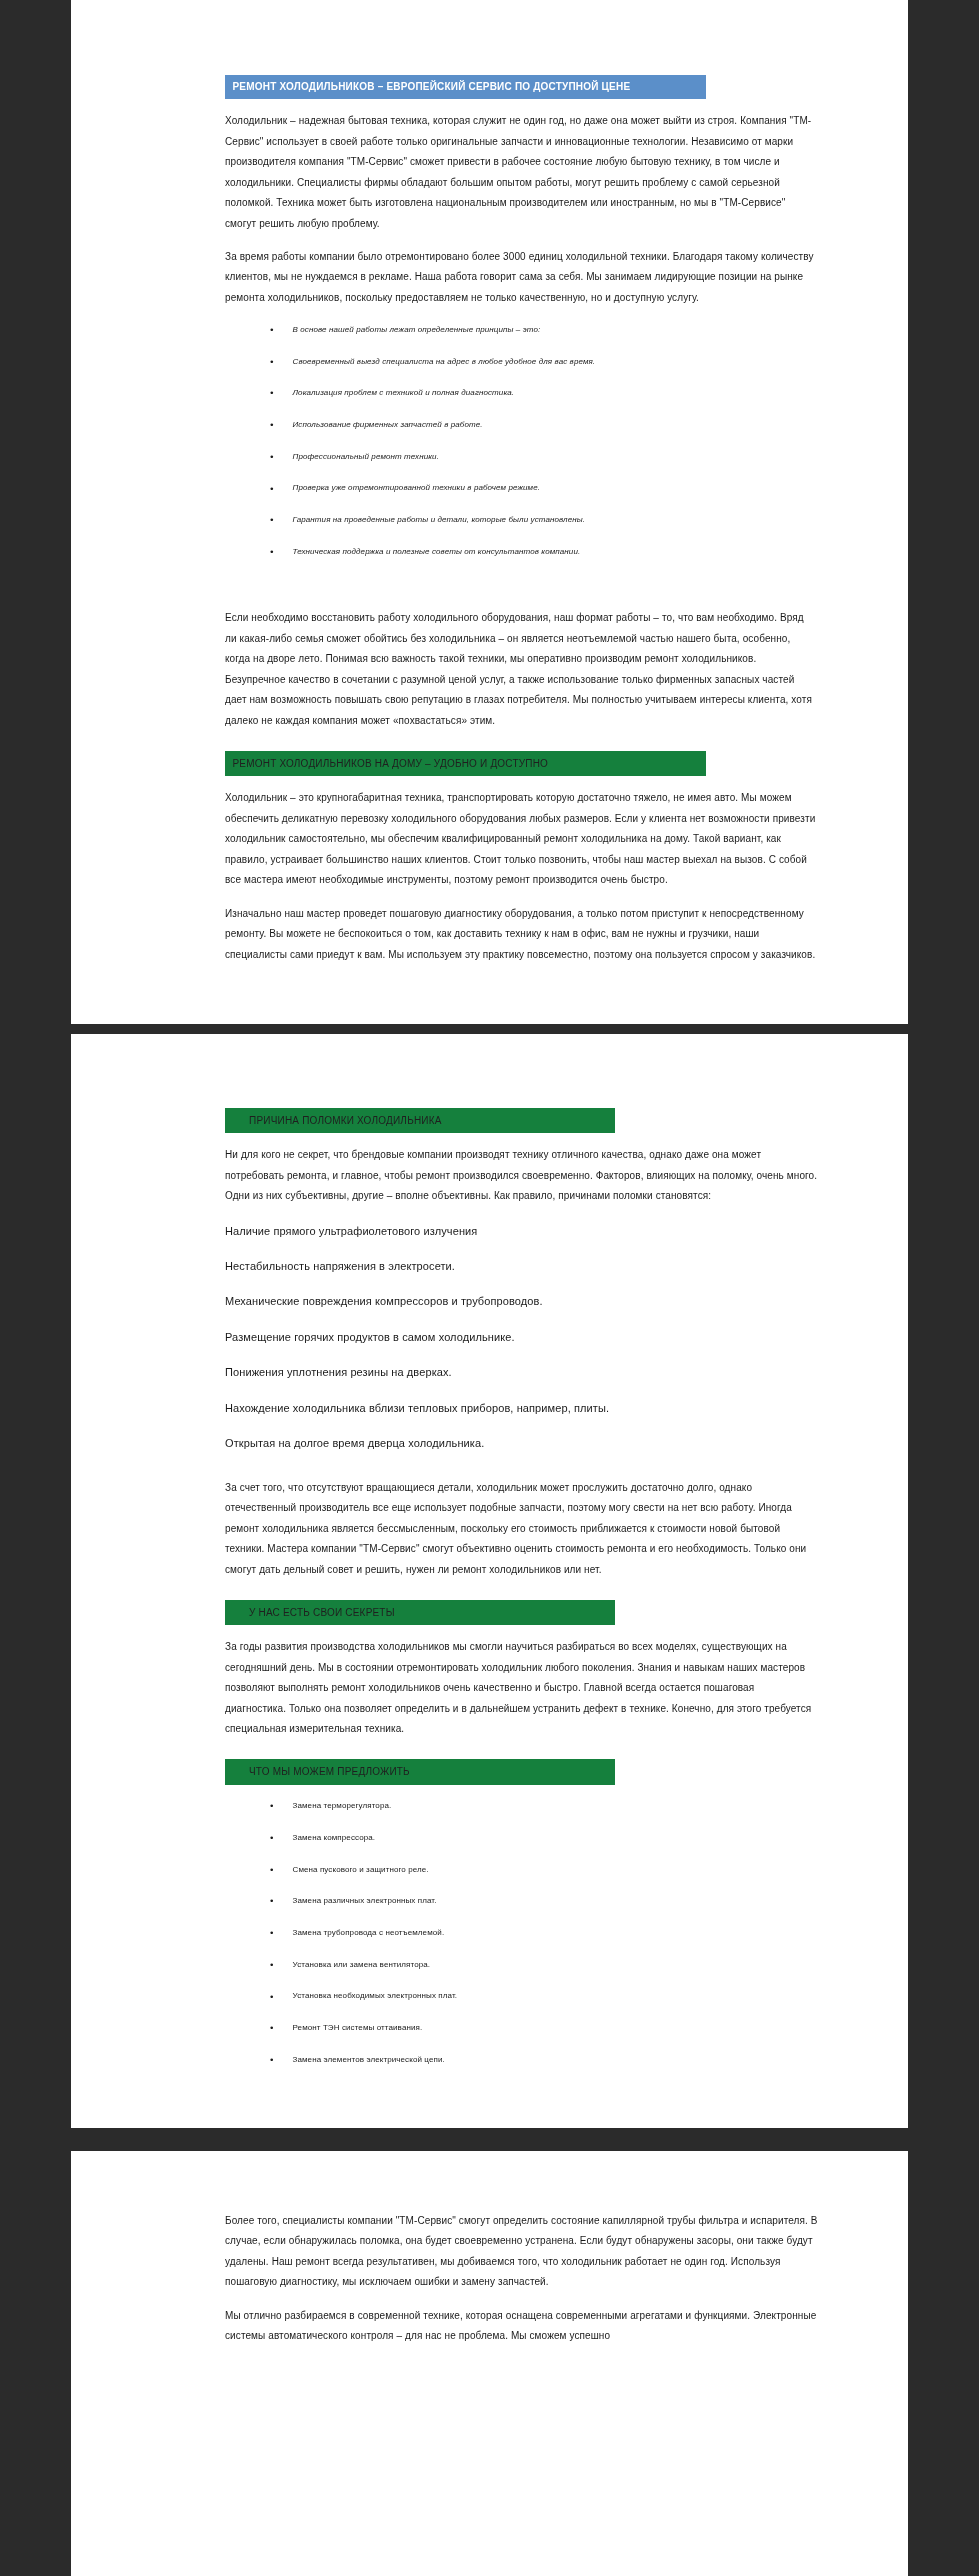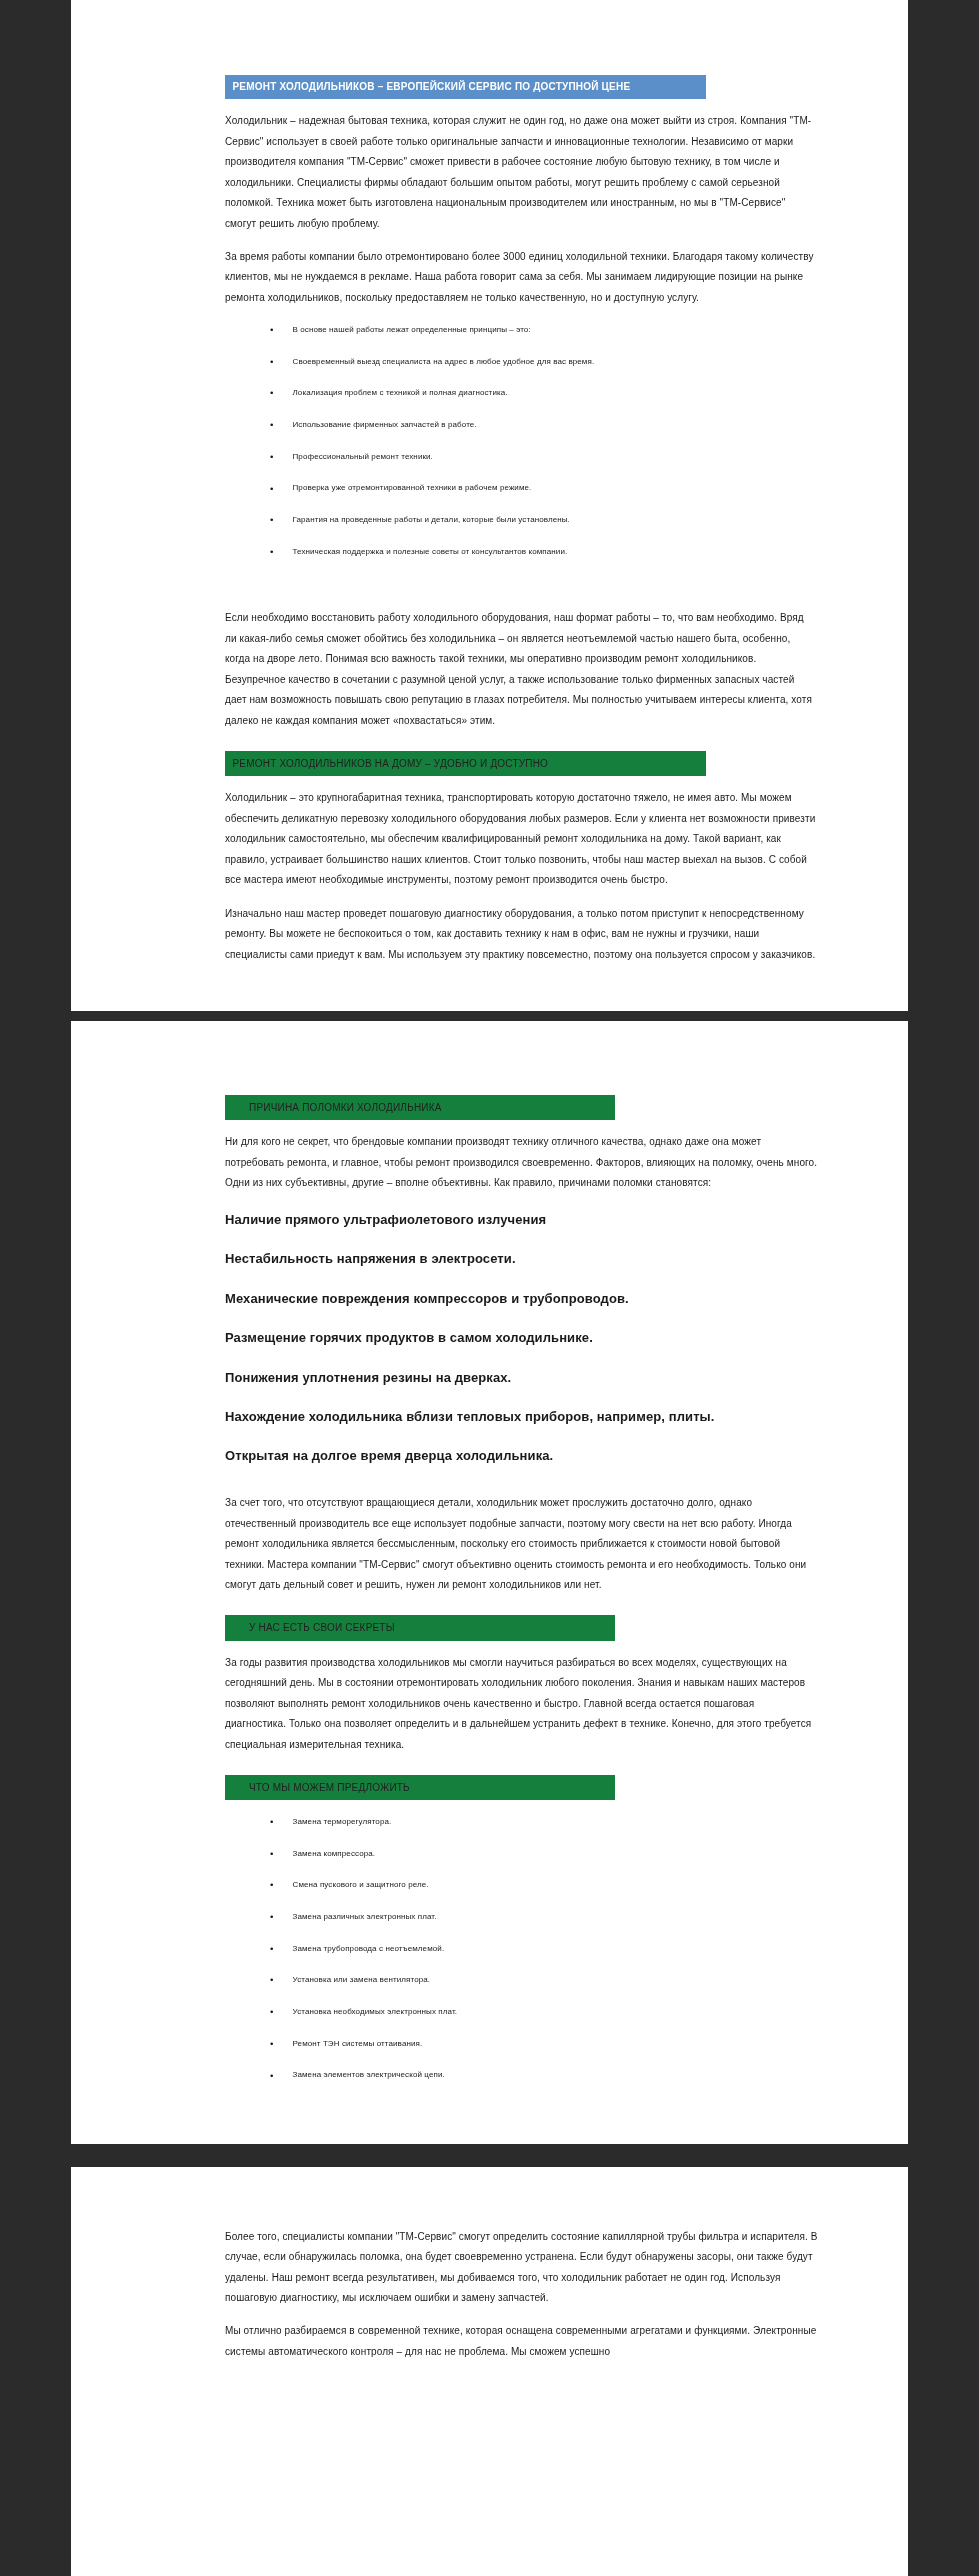--- a/index.html
+++ b/index.html
@@ -25,21 +25,21 @@
   .page-gap {
     height: 10.5px;
     background: #2b2b2b;
     width: 980px;
     margin-left: -71px;
   }
   .page-inner {
     padding: 0 90px 0 154px;
   }
   
-  .p1 { padding-top: 75px; padding-bottom: 33px; }
+  .p1 { padding-top: 75px; padding-bottom: 46px; }
   .p2 { padding-top: 54px; padding-bottom: 45px; }
   .p3 { padding-top: 60px; padding-bottom: 45px; margin-top: 12px; }
 
   h1.banner {
     background: #5b8fc9;
     color: #ffffff;
     font-size: 10px;
     font-weight: bold;
     letter-spacing: 0.2px;
     margin: 0 0 12px 0;
@@ -64,26 +64,25 @@
 
   p.body {
     font-size: 10px;
     line-height: 2.05;
     color: #1a1a1a;
     margin: 0 0 12.8px 0;
     text-align: left;
     letter-spacing: 0.1px;
   }
   p.plainitem {
-    font-size: 13px;
+    font-size: 11px;
     line-height: 2.05;
     color: #1a1a1a;
     margin: 0 0 12.8px 0;
     letter-spacing: 0.1px;
-    font-weight: bold;
   }
   ul.bullets {
     margin: 13.5px 0 13.5px 0;
     padding-left: 45px;
     list-style: none;
   }
   ul.bullets li {
     font-size: 8px;
     line-height: 1.9;
     color: #1a1a1a;
@@ -93,21 +92,21 @@
     letter-spacing: 0.1px;
   }
   ul.bullets li:before {
     content: "\2022";
     position: absolute;
     left: 0;
     top: -0.8px;
     font-size: 9.8px;
     color: #1a1a1a;
   }
-  ul.bullets.italic li { }
+  ul.bullets.italic li { font-style: italic; }
   .spacer-lg { height: 33px; }
   .spacer-sm { height: 10.5px; }
 </style>
 </head>
 <body>
 
 <div class="viewport">
 
   <div class="page">
     <div class="page-inner p1">

